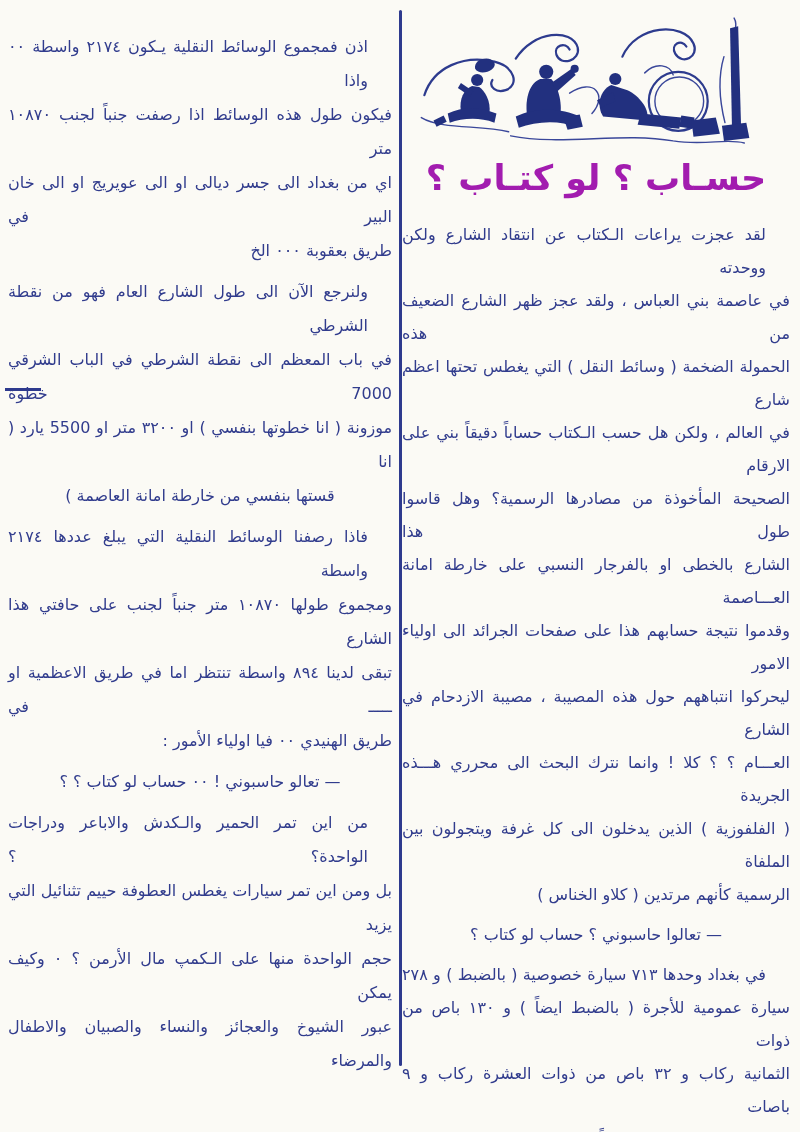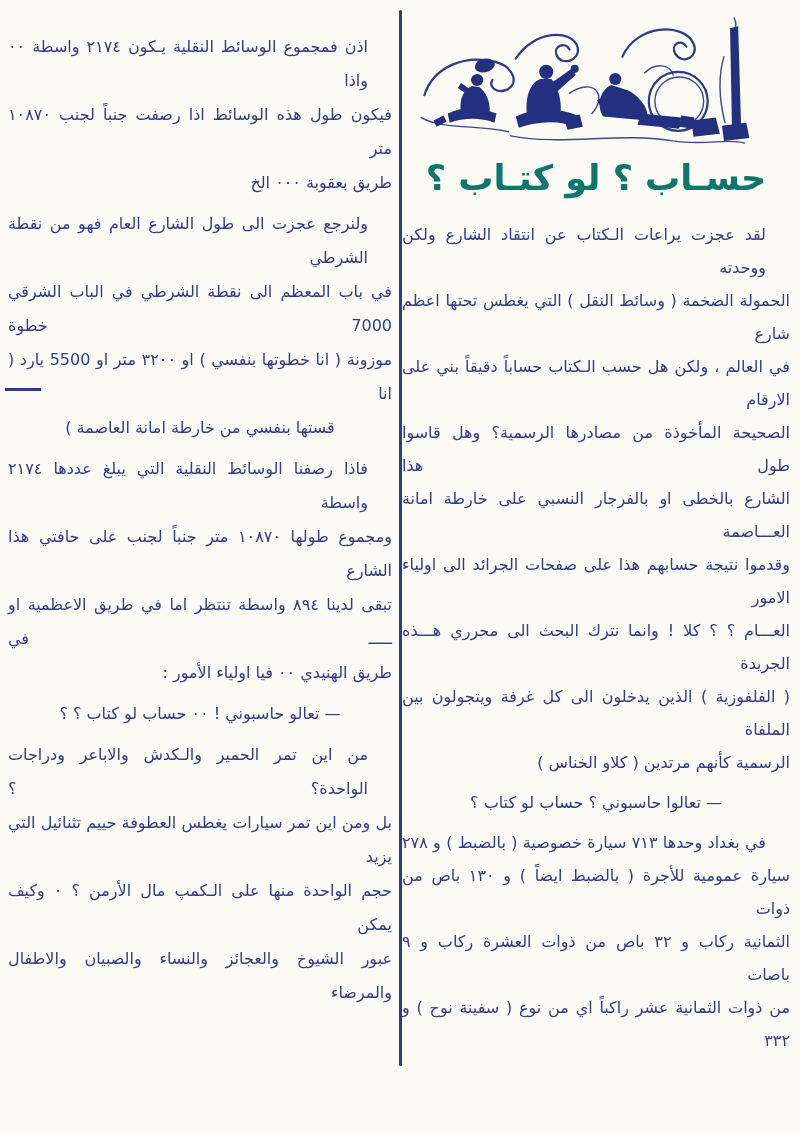--- a/index.html
+++ b/index.html
@@ -13,21 +13,21 @@
     position:absolute;top:10px;bottom:66px;right:398px;width:3px;
     background:#2e3a8e;border-radius:2px;
   }
   .col{position:absolute;top:0;direction:rtl;color:#313c8d;}
   .col-right{right:6px;width:388px;padding:0 4px;}
   .col-left{left:8px;width:384px;padding-top:30px;}
   .masthead{margin:16px 12px 0 14px;height:130px;}
   .masthead svg{width:100%;height:100%;}
   .title{
     margin:12px 0 20px 0;text-align:center;
-    font-size:35px;font-weight:bold;color:#0f766e;
+    font-size:35px;font-weight:bold;color:#a21caf;
     letter-spacing:1px;white-space:nowrap;
   }
   .para{margin:0 0 7px 0;}
   .col-right .para .line{line-height:33px;}
   .col-left  .para .line{line-height:34px;}
   .line{
     font-size:16px;
     text-align:justify;text-align-last:justify;
     white-space:normal;
   }
@@ -95,25 +95,27 @@
         <path class="ink-fill" d="M298 108 L322 105 L325 120 L300 123 Z"></path>
         <path class="ink-thin" d="M300 40 C294 60, 296 85, 301 105"></path>
       </svg>
     </div>
 
     <h1 class="title">حسـاب ؟ لو كتـاب ؟</h1>
 
     <div id="right-col-text">
         <div class="para">
           <div class="line indent">لقد عجزت يراعات الـكتاب عن انتقاد الشارع ولكن ووحدته</div>
+          <div class="line">في عاصمة بني العباس ، ولقد عجز ظهر الشارع الضعيف من هذه</div>
           <div class="line">الحمولة الضخمة ( وسائط النقل ) التي يغطس تحتها اعظم شارع</div>
           <div class="line">في العالم ، ولكن هل حسب الـكتاب حساباً دقيقاً بني على الارقام</div>
           <div class="line">الصحيحة المأخوذة من مصادرها الرسمية؟ وهل قاسوا طول هذا</div>
           <div class="line">الشارع بالخطى او بالفرجار النسبي على خارطة امانة العـــاصمة</div>
           <div class="line">وقدموا نتيجة حسابهم هذا على صفحات الجرائد الى اولياء الامور</div>
+          <div class="line">ليحركوا انتباههم حول هذه المصيبة ، مصيبة الازدحام في الشارع</div>
           <div class="line">العـــام ؟ ؟ كلا ! وانما نترك البحث الى محرري هـــذه الجريدة</div>
           <div class="line">( الفلفوزية ) الذين يدخلون الى كل غرفة ويتجولون بين الملفاة</div>
           <div class="line last">الرسمية كأنهم مرتدين ( كلاو الخناس )</div>
         </div>
         <div class="para center">
           <div class="line last">— تعالوا حاسبوني ؟ حساب لو كتاب ؟</div>
         </div>
         <div class="para">
           <div class="line indent">في بغداد وحدها ٧١٣ سيارة خصوصية ( بالضبط ) و ٢٧٨</div>
           <div class="line">سيارة عمومية للأجرة ( بالضبط ايضاً ) و ١٣٠ باص من ذوات</div>
@@ -121,24 +123,25 @@
           <div class="line">من ذوات الثمانية عشر راكباً اي من نوع ( سفينة نوح ) و ٣٣٢</div>
         </div>
       </div>
   </div>
 
   <div class="col col-left">
     <div id="left-col-text">
         <div class="para">
           <div class="line indent">اذن فمجموع الوسائط النقلية يـكون ٢١٧٤ واسطة ٠٠ واذا</div>
           <div class="line">فيكون طول هذه الوسائط اذا رصفت جنباً لجنب ١٠٨٧٠ متر</div>
+          <div class="line">اي من بغداد الى جسر ديالى او الى عويريج او الى خان البير في</div>
           <div class="line last">طريق بعقوبة ٠٠٠ الخ</div>
         </div>
         <div class="para">
-          <div class="line indent">ولنرجع عجزت الى طول الشارع العام فهو من نقطة الشرطي</div>
+          <div class="line indent">ولنرجع الآن الى طول الشارع العام فهو من نقطة الشرطي</div>
           <div class="line">في باب المعظم الى نقطة الشرطي في الباب الشرقي 7000 خطوة</div>
           <div class="line">موزونة ( انا خطوتها بنفسي ) او ٣٢٠٠ متر او 5500 يارد ( انا</div>
           <div class="line last-center">قستها بنفسي من خارطة امانة العاصمة )</div>
         </div>
         <div class="para">
           <div class="line indent">فاذا رصفنا الوسائط النقلية التي يبلغ عددها ٢١٧٤ واسطة</div>
           <div class="line">ومجموع طولها ١٠٨٧٠ متر جنباً لجنب على حافتي هذا الشارع</div>
           <div class="line">تبقى لدينا ٨٩٤ واسطة تنتظر اما في طريق الاعظمية او ـــــ في</div>
           <div class="line last">طريق الهنيدي ٠٠ فيا اولياء الأمور :</div>
         </div>

